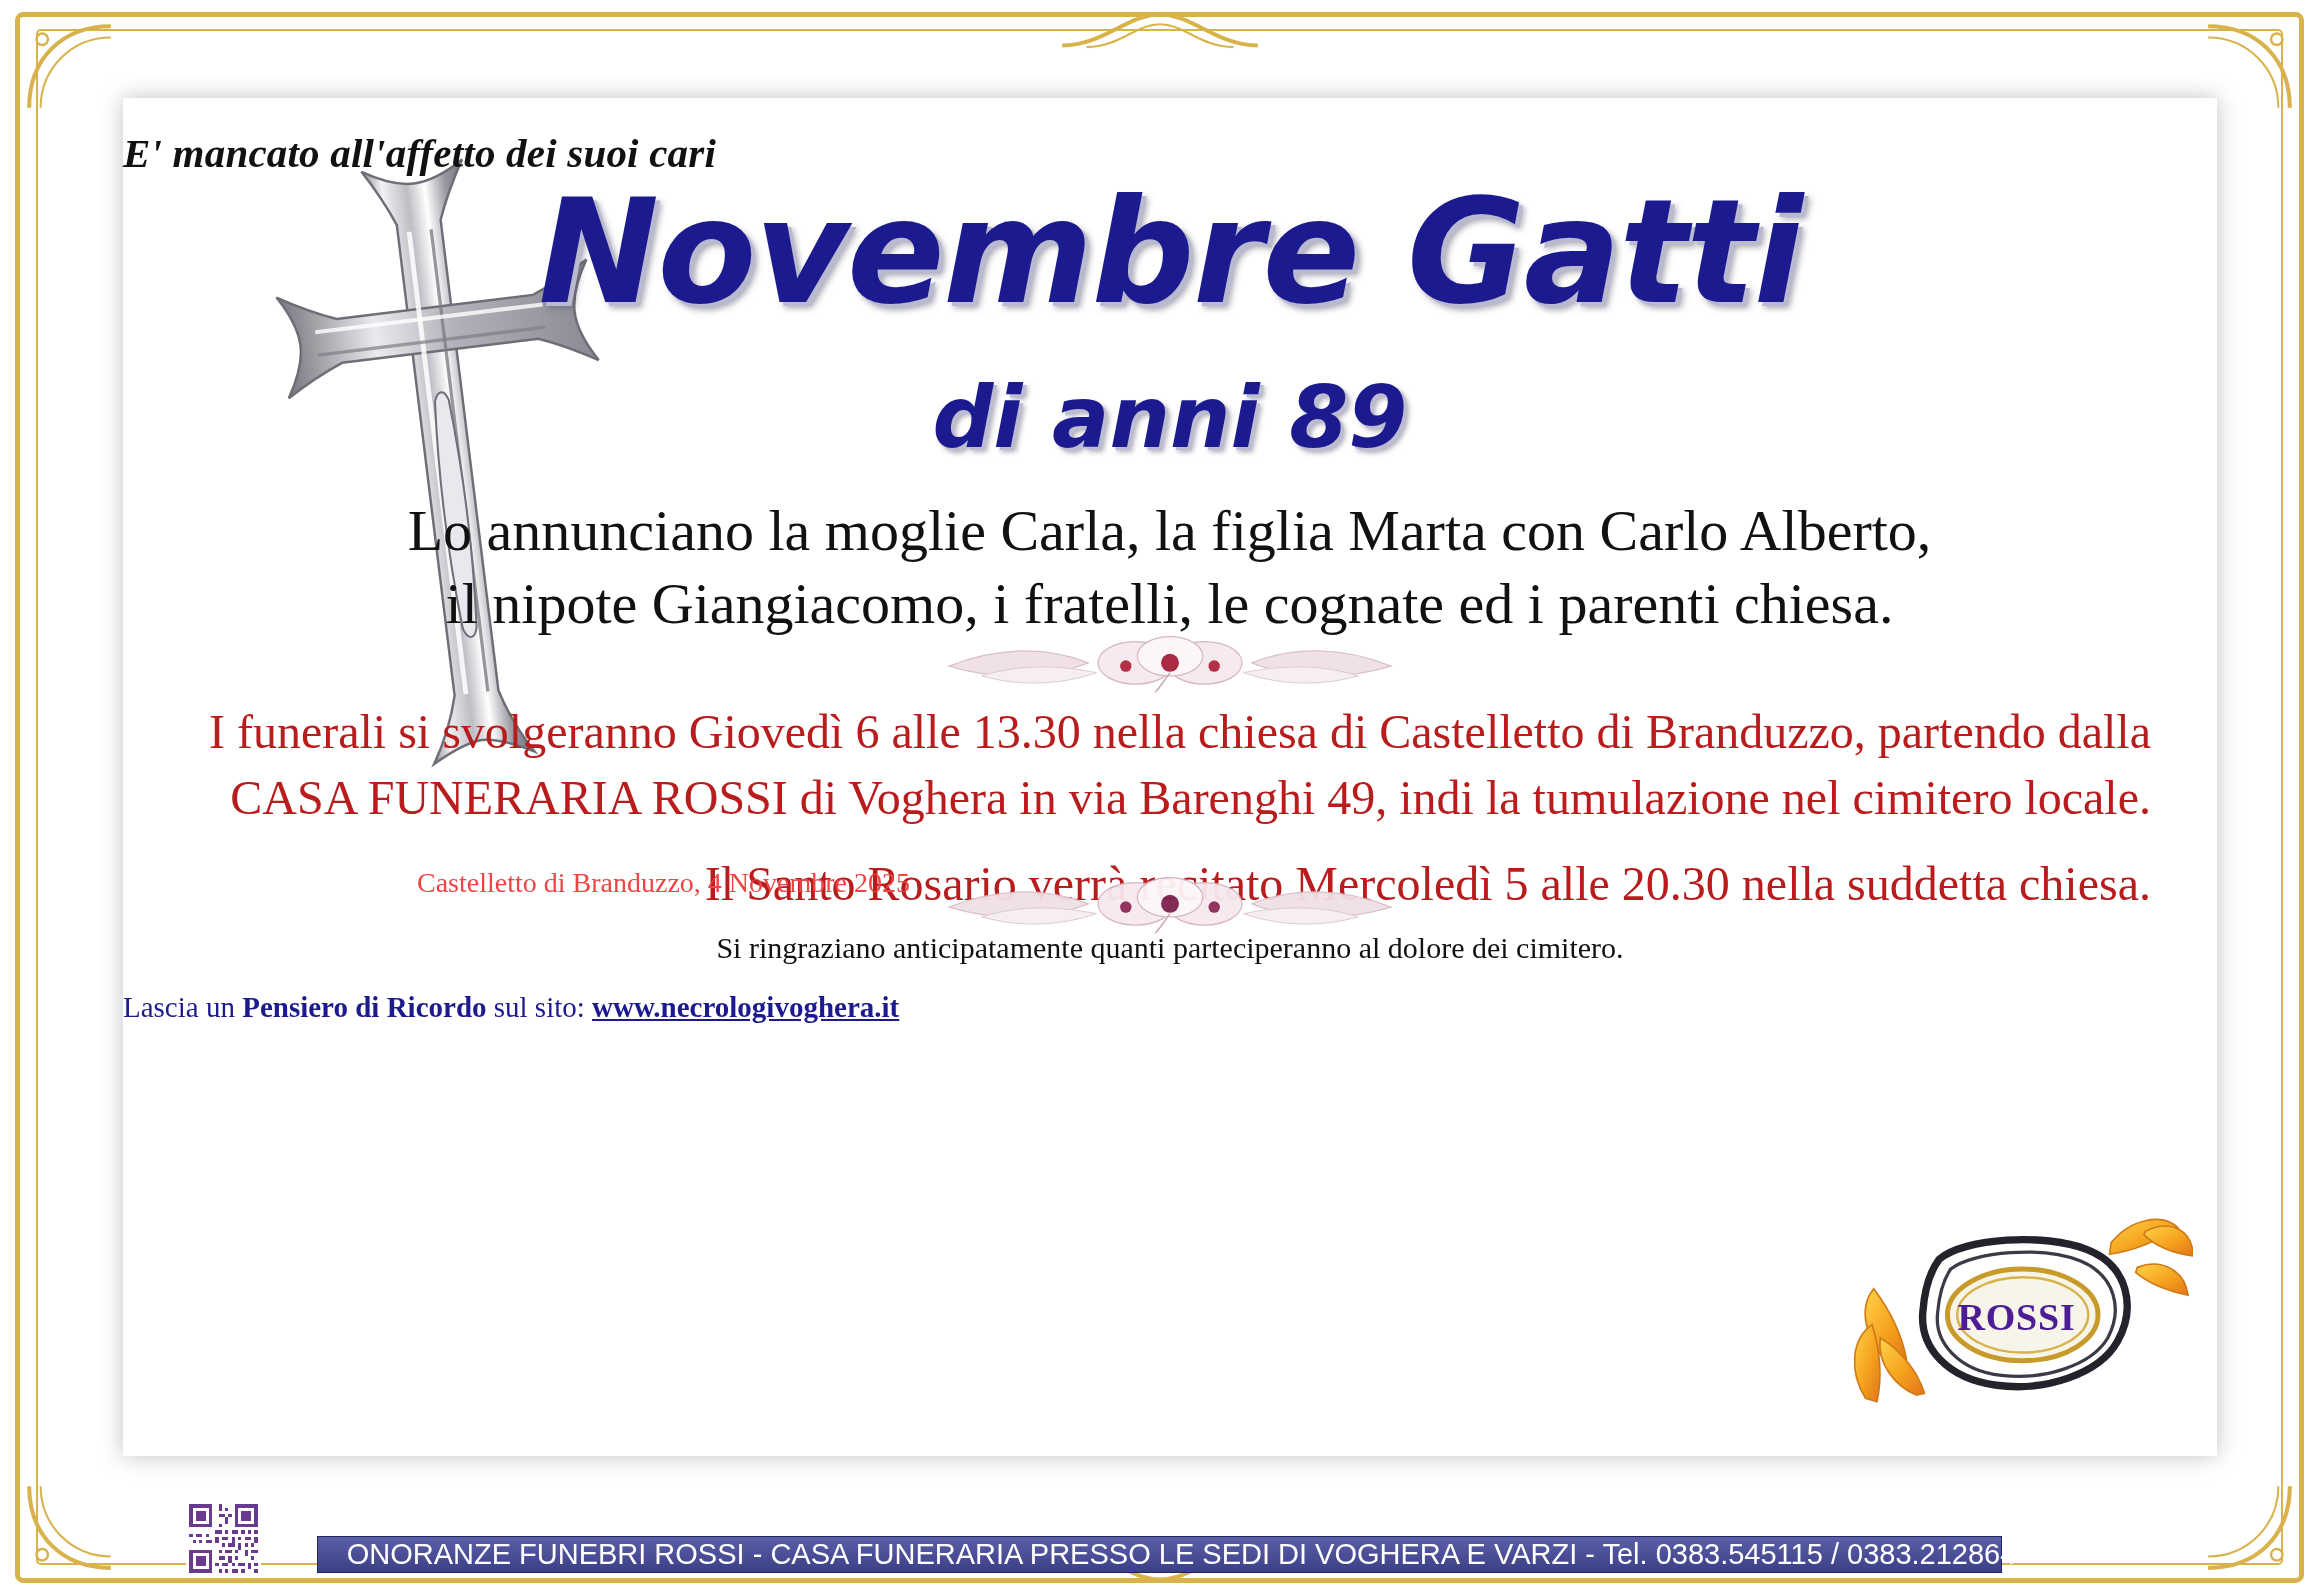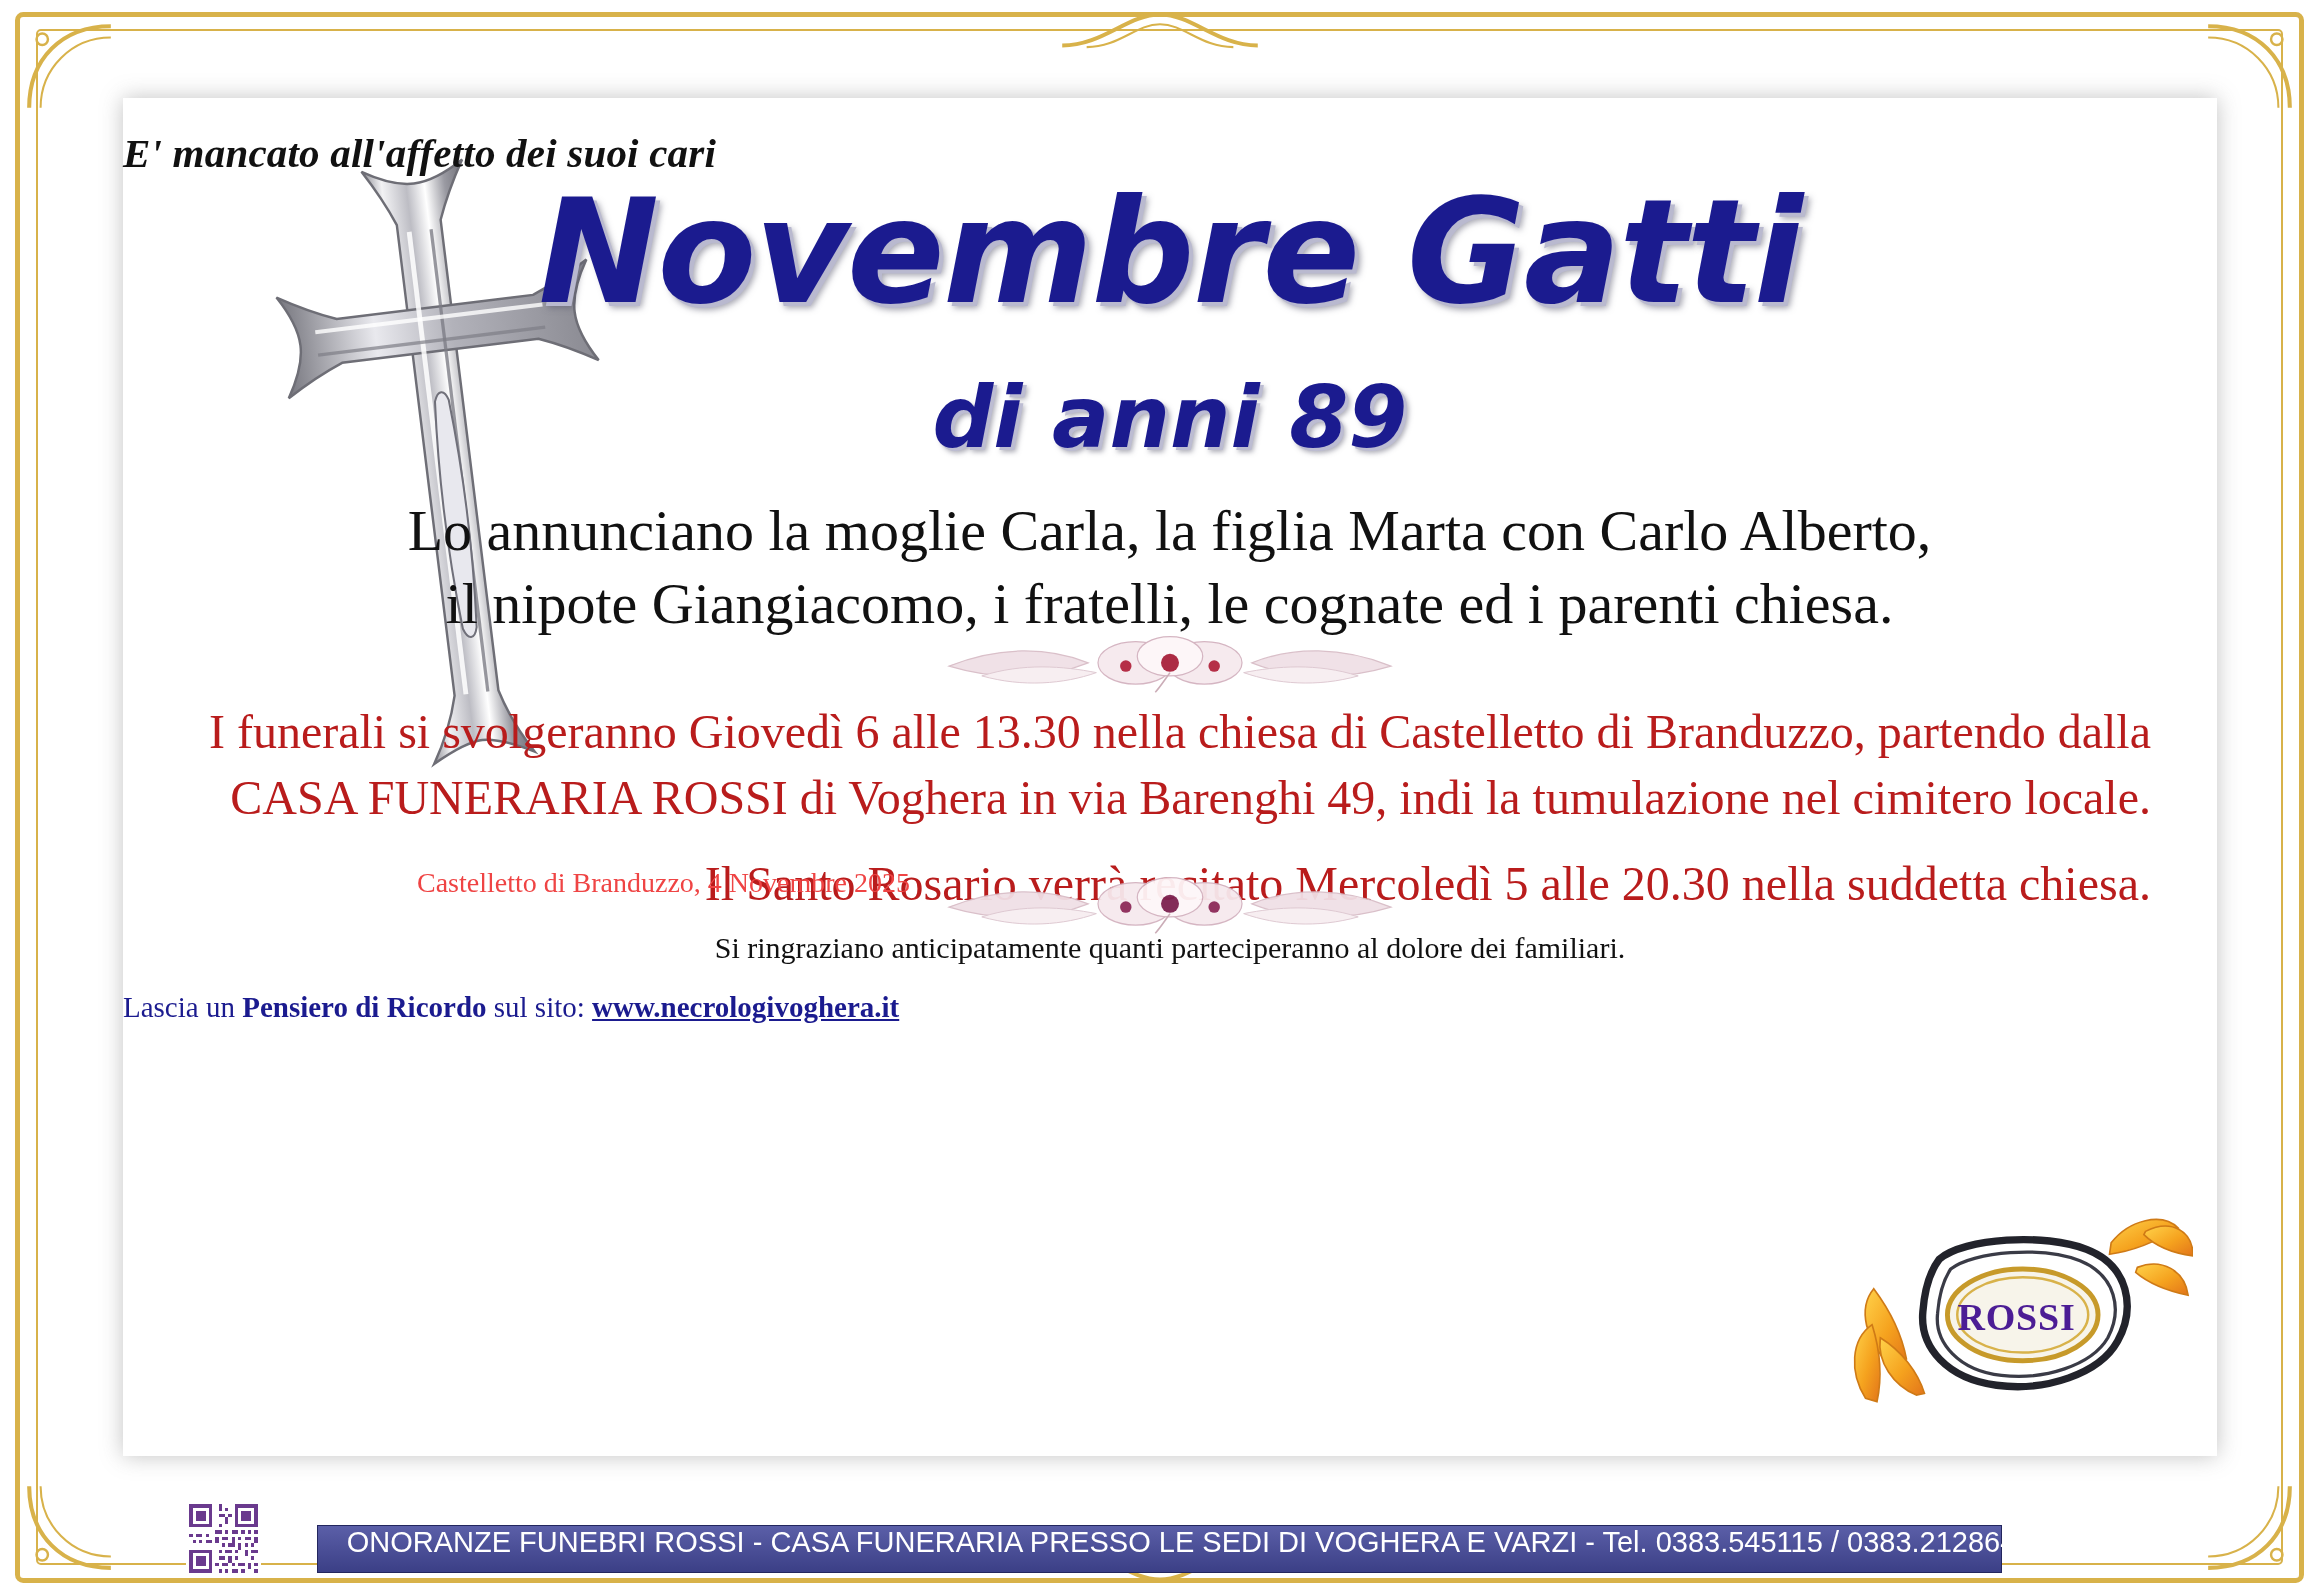--- a/index.html
+++ b/index.html
@@ -236,25 +236,25 @@
     color: #4c1d95;
     letter-spacing: 0.8px;
   }
 
   
   .footer-bar {
     position: absolute;
     left: 317px;
     bottom: 21px;
     width: 1685px;
-    height: 48px;
+    height: 37px;
     background: linear-gradient(#5b5fa8, #3b3f86);
     border: 1.6px solid #23265e;
     display: flex;
-    align-items: flex-start;
+    align-items: center;
     justify-content: center;
     box-sizing: border-box;
     padding-left: 44px;
   }
   .footer-bar span {
     color: #ffffff;
     font-family: "Liberation Sans", sans-serif;
     font-size: 29px;
     white-space: nowrap;
   }
@@ -412,21 +412,21 @@
             <circle cx="300" cy="40" r="11" fill="#7d2150"></circle>
             <circle cx="246" cy="44" r="7" fill="#8d2a58"></circle>
             <circle cx="354" cy="44" r="7" fill="#8d2a58"></circle>
             <path d="M300 52 C290 66 286 72 282 76" stroke="#c9a9b4" stroke-width="2" fill="none"></path>
           </g>
         </svg>
       </div>
 
       <div class="place-date">Castelletto di Branduzzo, 4 Novembre 2025</div>
 
-      <div class="thanks">Si ringraziano anticipatamente quanti parteciperanno al dolore dei familiari.</div>
+      <div class="thanks">Si ringraziano anticipatamente quanti parteciperanno al dolore dei cimitero.</div>
 
       <div class="memory">
         <span>Lascia un </span><b>Pensiero di Ricordo</b><span> sul sito: </span><span class="site">www.necrologivoghera.it</span>
       </div>
 
       <div class="rossi-badge">
         <svg width="352" height="213" viewBox="0 0 430 260">
           <defs>
             <linearGradient id="petal" x1="0" y1="0" x2="1" y2="1">
               <stop offset="0%" stop-color="#ffd24a"></stop>

